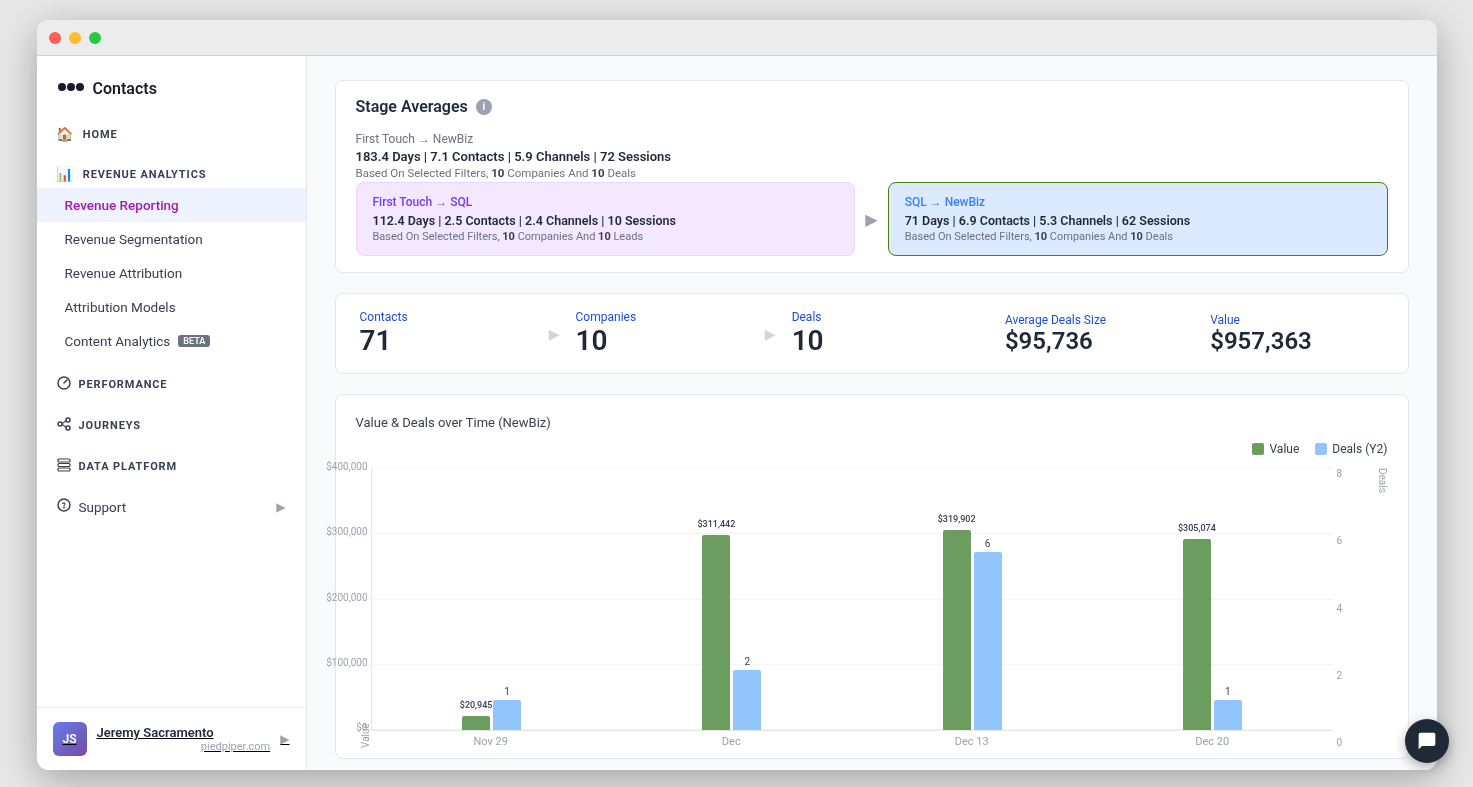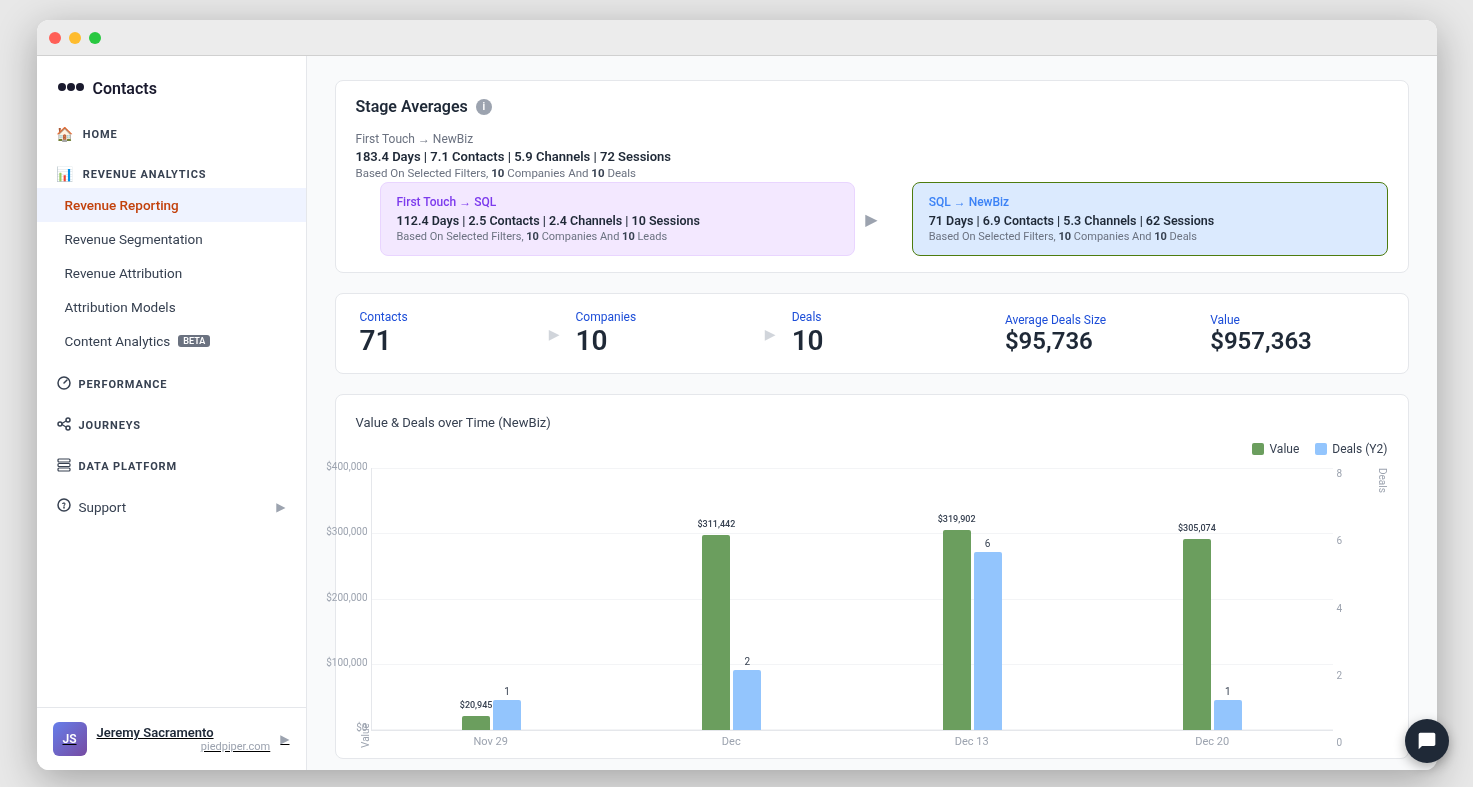--- a/index.html
+++ b/index.html
@@ -88,21 +88,21 @@
       display: flex;
       align-items: center;
       padding: 9px 20px 9px 28px;
       font-size: 13.5px;
       color: #374151;
       cursor: pointer;
       border-radius: 0;
       transition: background 0.15s;
     }
     .sidebar-item.active {
-      color: #c2410c;
+      color: #a21caf;
       background: #eff3ff;
       font-weight: 500;
     }
     .sidebar-item .badge {
       margin-left: 8px;
       background: #6b7280;
       color: #fff;
       font-size: 9px;
       font-weight: 600;
       padding: 1px 5px;
@@ -204,21 +204,20 @@
     .stage-filter-note strong { color: #374151; }
     .stage-row-bottom {
       display: flex;
       align-items: stretch;
       gap: 0;
     }
     .stage-card {
       flex: 1;
       border-radius: 8px;
       padding: 12px 16px;
-      margin-left: 24px;
     }
     .stage-card.pink {
       background: #f3e8ff;
       border: 1px solid #e9d5ff;
     }
     .stage-card.blue {
       background: #dbeafe;
       border: 1px solid #4d7c0f;
     }
     .stage-arrow-mid {

